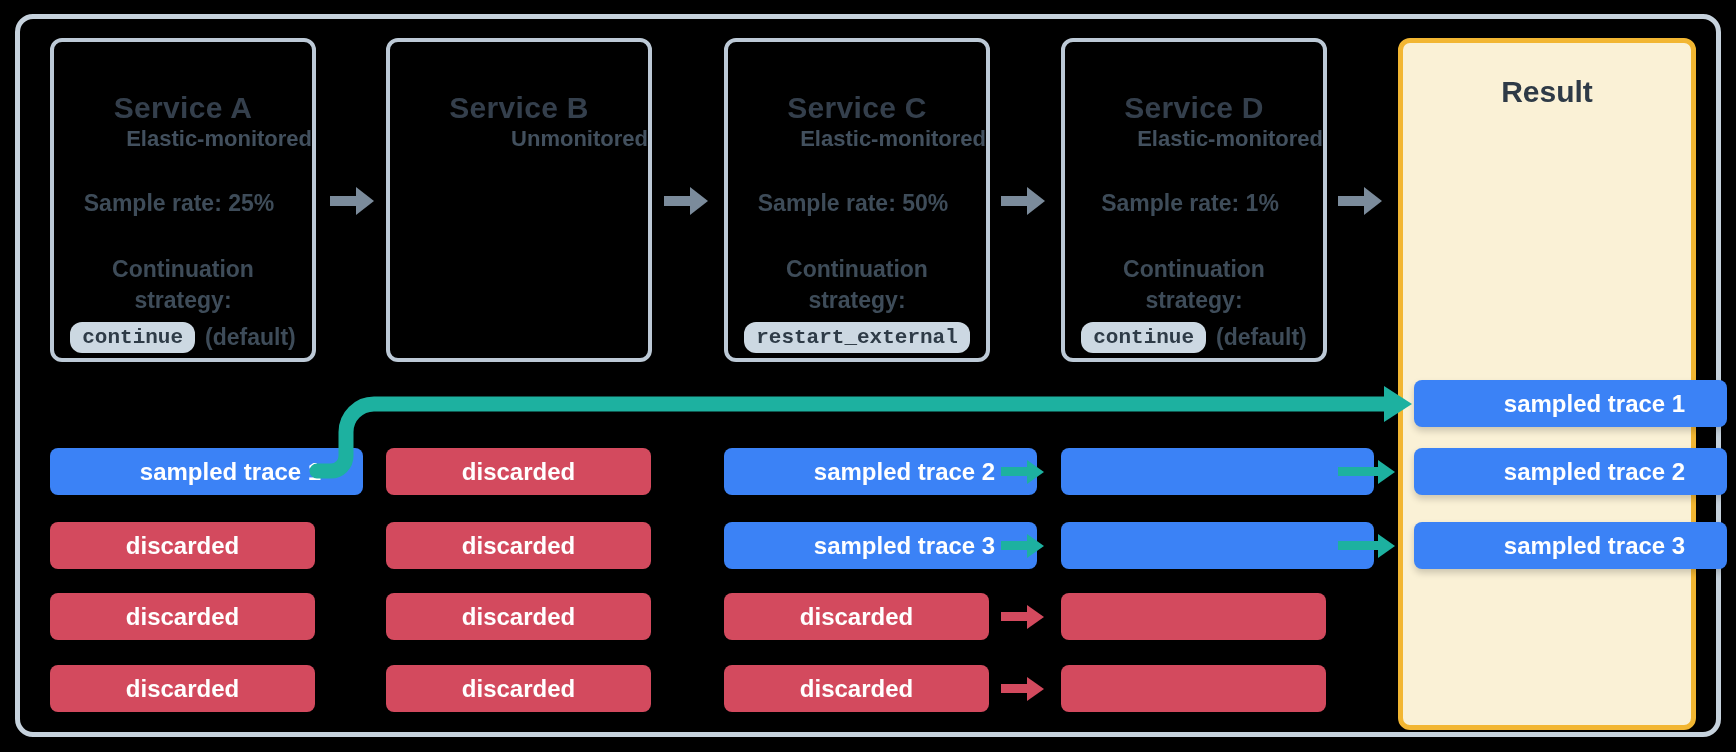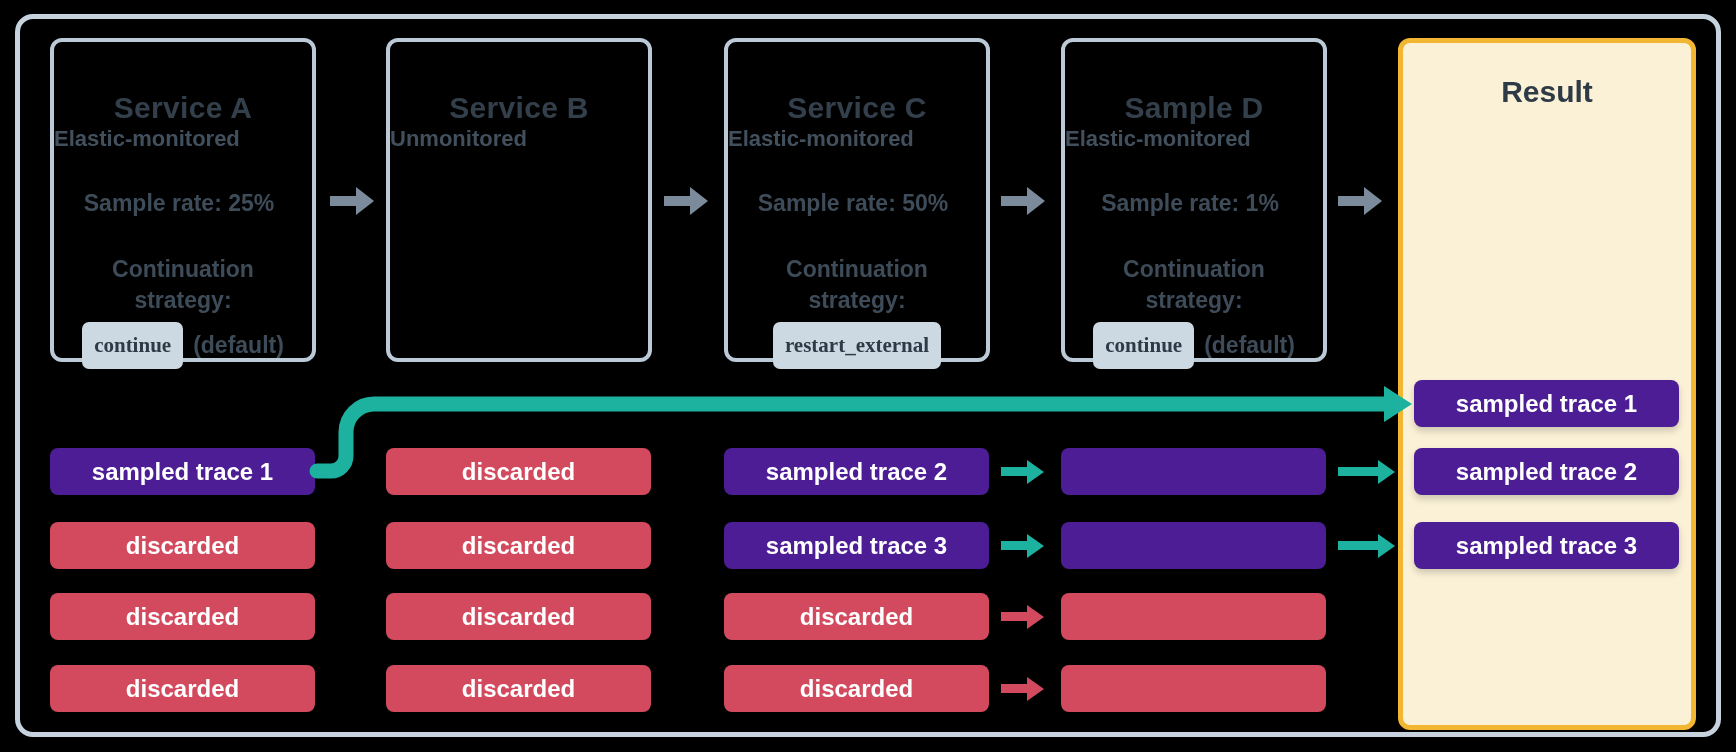--- a/index.html
+++ b/index.html
@@ -9,43 +9,43 @@
   
   .frame{position:absolute;left:15px;top:14px;width:1706px;height:723px;
          border:5px solid #c6d2dd;border-radius:18px;box-sizing:border-box;}
 
   
   .svc{position:absolute;top:38px;height:324px;width:266px;
        border:4px solid #bcc9d6;border-radius:12px;box-sizing:border-box;}
   .svc-a{left:50px;}.svc-b{left:386px;}.svc-c{left:724px;}.svc-d{left:1061px;}
   .svc-title{position:absolute;top:33px;left:0;right:0;text-align:center;
              font-size:30px;font-weight:700;color:#343f4c;letter-spacing:.3px;margin-top:16px;}
-  .svc-sub{position:absolute;top:84px;left:0;right:0;text-align:left;
+  .svc-sub{position:absolute;top:84px;left:0;right:0;text-align:right;
            font-size:22px;font-weight:600;color:#42505e;}
   .svc-sample{position:absolute;top:148px;left:0;right:8px;text-align:center;
               font-size:23px;font-weight:600;color:#3e4c59;}
   .svc-cont{position:absolute;top:212px;left:0;right:0;text-align:center;
             font-size:23px;font-weight:600;color:#3e4c59;line-height:31px;}
   .code-row{display:flex;justify-content:center;align-items:center;gap:10px;margin-top:6px;}
-  .code{font-family:Liberation Serif, serif;font-size:21px;
-        font-weight:600;background:#ccd8e2;color:#2e3b47;padding:8px 12px;border-radius:7px;}
+  .code{font-family:Liberation Mono, monospace;font-size:21px;
+        font-weight:600;background:#ccd8e2;color:#2e3b47;padding:0 12px;border-radius:12px;}
   .suffix{font-size:23px;font-weight:600;color:#3e4c59;}
   .suffix:empty{display:none;}
 
   
   .result{position:absolute;left:1398px;top:38px;width:298px;height:692px;
           background:#faf1d6;border:5px solid #f2b632;border-radius:12px;box-sizing:border-box;}
   .result-title{position:absolute;top:32px;left:0;right:0;text-align:center;
                 font-size:30px;font-weight:700;color:#2e3a46;}
 
   
   .pill{position:absolute;width:265px;height:47px;border-radius:8px;color:#ffffff;
         font-size:24px;font-weight:600;display:flex;align-items:center;justify-content:center;
         box-shadow:0 4px 7px rgba(0,0,0,.18);}
-  .sampled{background:#4c1d95;}
+  .sampled{background:#3b82f6;padding-left:48px;}
   .discarded{background:#d34a5e;}
   .cx-a{left:50px;}.cx-b{left:386px;}.cx-c{left:724px;}.cx-d{left:1061px;}.cx-r{left:1414px;}
   .ry-0{top:380px;}.ry-1{top:448px;}.ry-2{top:522px;}.ry-3{top:593px;}.ry-4{top:665px;}
 
   
   .garrow{position:absolute;top:196px;width:26px;height:10px;background:#7b8b9b;}
   .garrow::after{content:"";position:absolute;left:26px;top:-9px;width:0;height:0;
                  border-top:14px solid transparent;border-bottom:14px solid transparent;
                  border-left:18px solid #7b8b9b;}
   .ga-1{left:330px;}.ga-2{left:664px;}.ga-3{left:1001px;}.ga-4{left:1338px;}
@@ -96,21 +96,21 @@
     <div>Continuation</div>
     <div>strategy:</div>
     <div class="code-row">
       <span class="code">restart_external</span>
 
     </div>
   </div>
 </div>
 
 <div class="svc svc-d">
-  <div class="svc-title">Sample D</div>
+  <div class="svc-title">Service D</div>
   <div class="svc-sub">Elastic-monitored</div>
   <div class="svc-sample">Sample rate: 1%</div>
   <div class="svc-cont">
     <div>Continuation</div>
     <div>strategy:</div>
     <div class="code-row">
       <span class="code">continue</span>
       <span class="suffix">(default)</span>
     </div>
   </div>

